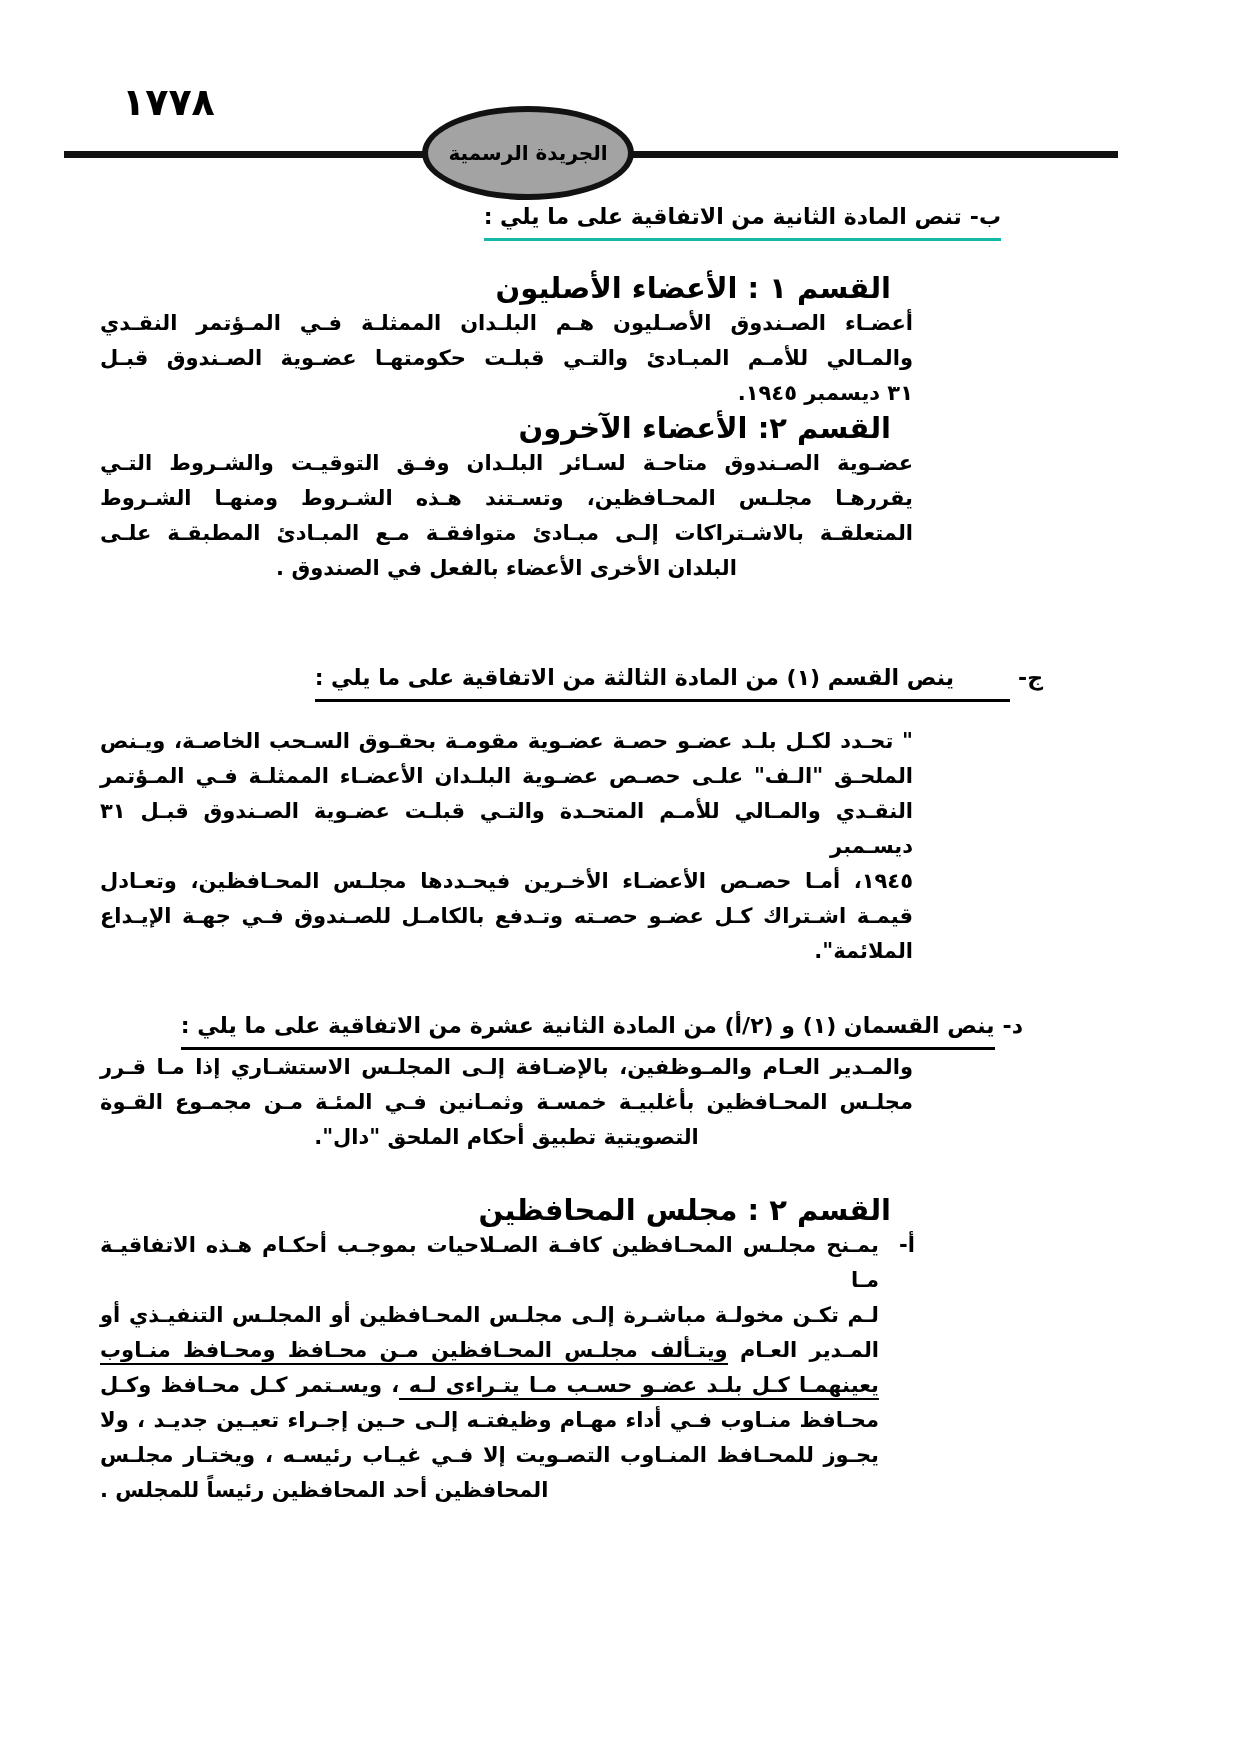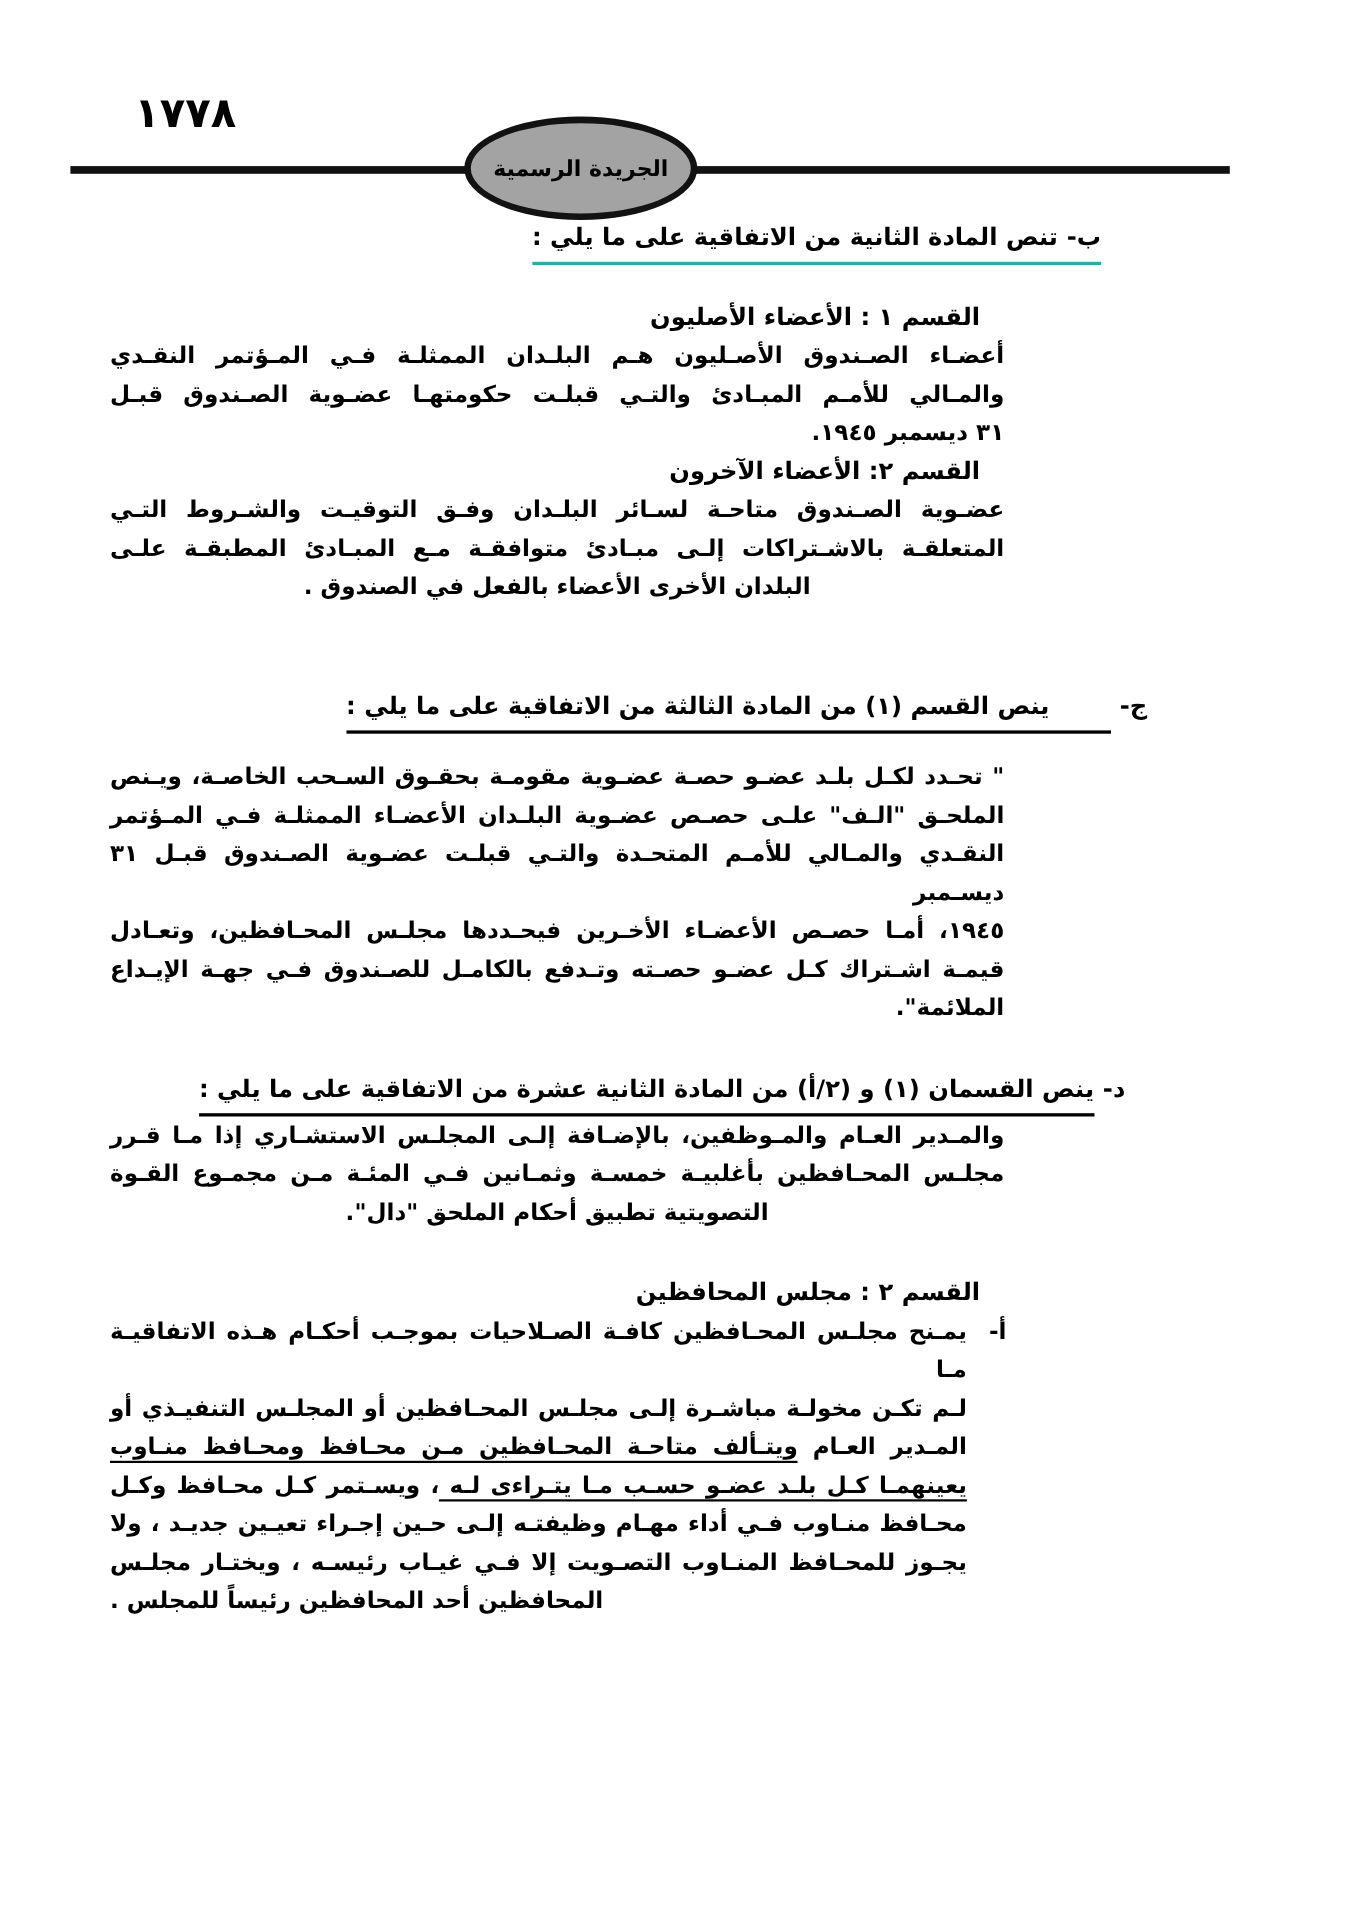--- a/index.html
+++ b/index.html
@@ -34,21 +34,21 @@
   .line.left{text-align:left;text-align-last:left;}
   .u{border-bottom:2px solid #000;padding-bottom:1px;}
   
   .heading{font-size:22px;line-height:37px;white-space:nowrap;}
   .heading .hwrap{display:inline-block;}
   .heading .marker{display:inline-block;margin-left:8px;}
   .heading .htext{display:inline-block;}
   .heading.u-all .hwrap{border-bottom:3px solid #14b8a6;padding-bottom:3px;}
   .heading.u-text .htext{border-bottom:3px solid #000;padding-bottom:3px;}
   .heading.gap-wide .htext{padding-right:56px;}
-  .subheading{font-size:22px;line-height:35px;margin-right:22px;}
+  .subheading{font-size:29px;line-height:35px;margin-right:22px;}
   
   .list-item .marker{position:absolute;right:-2px;top:0;line-height:35px;}
   .list-item .lines{margin-right:34px;}
   
   #b-heading{margin-top:2px;margin-right:-88px;}
   #b-sub1{margin-top:30px;}
   #c-heading{margin-top:73px;margin-right:-130px;}
   #c-para{margin-top:22px;}
   #d-heading{margin-top:38px;margin-right:-110px;}
   #d-sub1{margin-top:32px;}
@@ -67,20 +67,21 @@
     <div id="b-heading" class="block heading u-all"><span class="hwrap"><span class="marker">ب-</span><span class="htext">تنص المادة الثانية من الاتفاقية على ما يلي :</span></span></div>
     <div id="b-sub1" class="block subheading">القسم ١ :  الأعضاء  الأصليون</div>
     <div id="b-para1" class="block paragraph">
       <div class="line justify"><span>أعضـاء الصـندوق الأصـليون هـم البلـدان الممثلـة فـي المـؤتمر النقـدي</span></div>
       <div class="line justify"><span>والمـالي للأمـم المبـادئ والتـي قبلـت حكومتهـا عضـوية الصـندوق قبـل</span></div>
       <div class="line right"><span>٣١ ديسمبر ١٩٤٥.</span></div>
     </div>
     <div id="b-sub2" class="block subheading">القسم ٢:  الأعضاء  الآخرون</div>
     <div id="b-para2" class="block paragraph">
       <div class="line justify"><span>عضـوية الصـندوق متاحـة لسـائر البلـدان وفـق التوقيـت والشـروط التـي</span></div>
+      <div class="line justify"><span>يقررهـا مجلـس المحـافظين، وتسـتند هـذه الشـروط ومنهـا الشـروط</span></div>
       <div class="line justify"><span>المتعلقـة بالاشـتراكات  إلـى  مبـادئ متوافقـة مـع المبـادئ المطبقـة علـى</span></div>
       <div class="line center"><span>البلدان الأخرى  الأعضاء  بالفعل في الصندوق .</span></div>
     </div>
     <div id="c-heading" class="block heading u-text gap-wide"><span class="hwrap"><span class="marker">ج-</span><span class="htext">ينص القسم (١) من المادة الثالثة من الاتفاقية على ما يلي :</span></span></div>
     <div id="c-para" class="block paragraph">
       <div class="line justify"><span>" تحـدد لكـل بلـد عضـو حصـة عضـوية مقومـة بحقـوق السـحب الخاصـة، ويـنص</span></div>
       <div class="line justify"><span>الملحـق "الـف" علـى حصـص عضـوية البلـدان  الأعضـاء  الممثلـة فـي المـؤتمر</span></div>
       <div class="line justify"><span>النقـدي والمـالي للأمـم المتحـدة والتـي قبلـت عضـوية الصـندوق قبـل ٣١ ديسـمبر</span></div>
       <div class="line justify"><span>١٩٤٥، أمـا حصـص  الأعضـاء  الأخـرين فيحـددها مجلـس المحـافظين، وتعـادل</span></div>
       <div class="line justify"><span>قيمـة اشـتراك كـل عضـو حصـته وتـدفع بالكامـل للصـندوق فـي جهـة الإيـداع</span></div>
@@ -91,20 +92,20 @@
       <div class="line justify"><span>والمـدير العـام والمـوظفين، بالإضـافة  إلـى  المجلـس الاستشـاري إذا  مـا قـرر</span></div>
       <div class="line justify"><span>مجلـس المحـافظين بأغلبيـة خمسـة وثمـانين فـي المئـة مـن مجمـوع القـوة</span></div>
       <div class="line center"><span>التصويتية تطبيق أحكام الملحق "دال".</span></div>
     </div>
     <div id="d-sub2" class="block subheading">القسم ٢ : مجلس المحافظين</div>
     <div id="a-item" class="block list-item">
       <span class="marker">أ-</span>
       <div class="lines">
         <div class="line justify"><span>يمـنح مجلـس المحـافظين كافـة الصـلاحيات بموجـب أحكـام هـذه الاتفاقيـة مـا</span></div>
         <div class="line justify"><span>لـم تكـن مخولـة مباشـرة  إلـى  مجلـس المحـافظين أو المجلـس التنفيـذي أو</span></div>
-        <div class="line justify"><span>المـدير العـام </span><span class="u">ويتـألف متاحـة المحـافظين مـن محـافظ ومحـافظ منـاوب</span></div>
+        <div class="line justify"><span>المـدير العـام </span><span class="u">ويتـألف مجلـس المحـافظين مـن محـافظ ومحـافظ منـاوب</span></div>
         <div class="line justify"><span class="u">يعينهمـا كـل بلـد عضـو حسـب مـا يتـراءى لـه </span><span>، ويسـتمر كـل محـافظ وكـل</span></div>
         <div class="line justify"><span>محـافظ منـاوب فـي أداء مهـام وظيفتـه  إلـى  حـين إجـراء تعيـين جديـد ، ولا</span></div>
         <div class="line justify"><span>يجـوز للمحـافظ المنـاوب التصـويت إلا فـي غيـاب رئيسـه ، ويختـار مجلـس</span></div>
         <div class="line left"><span>المحافظين أحد المحافظين رئيساً للمجلس .</span></div>
       </div>
     </div>
   </div>
 
 </body></html>

